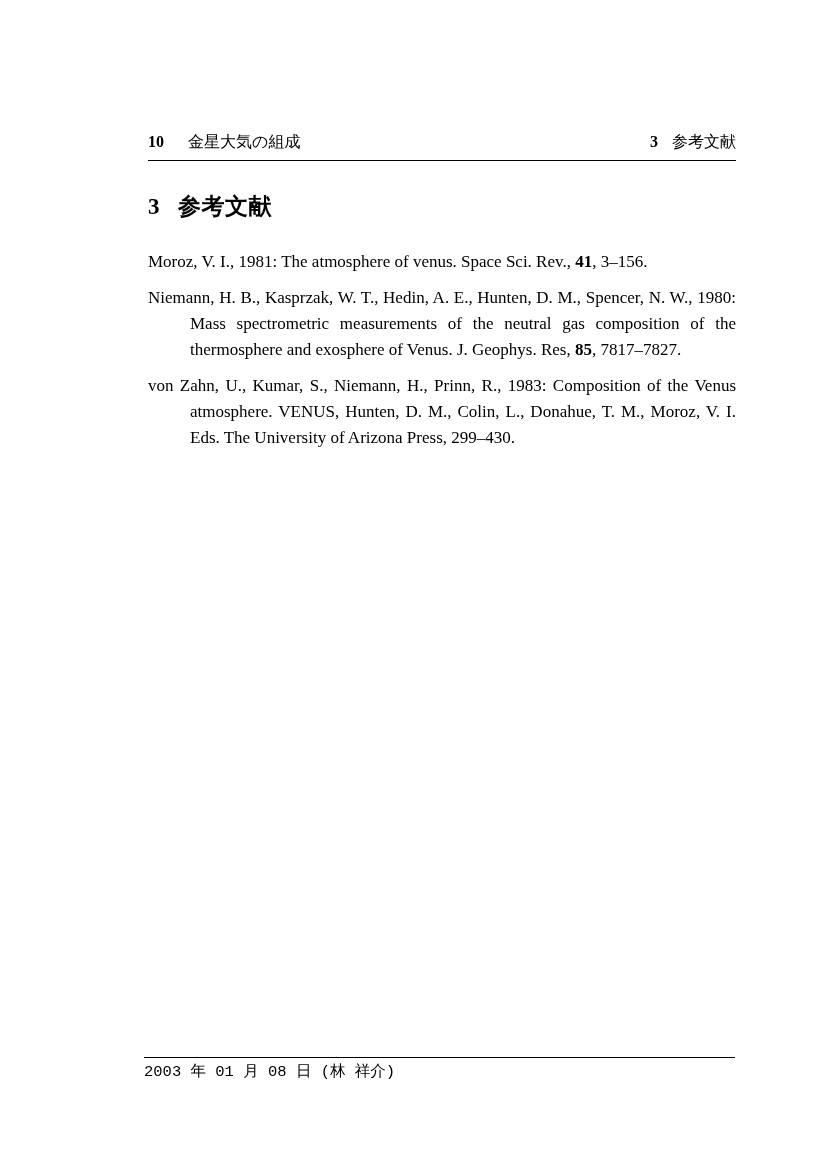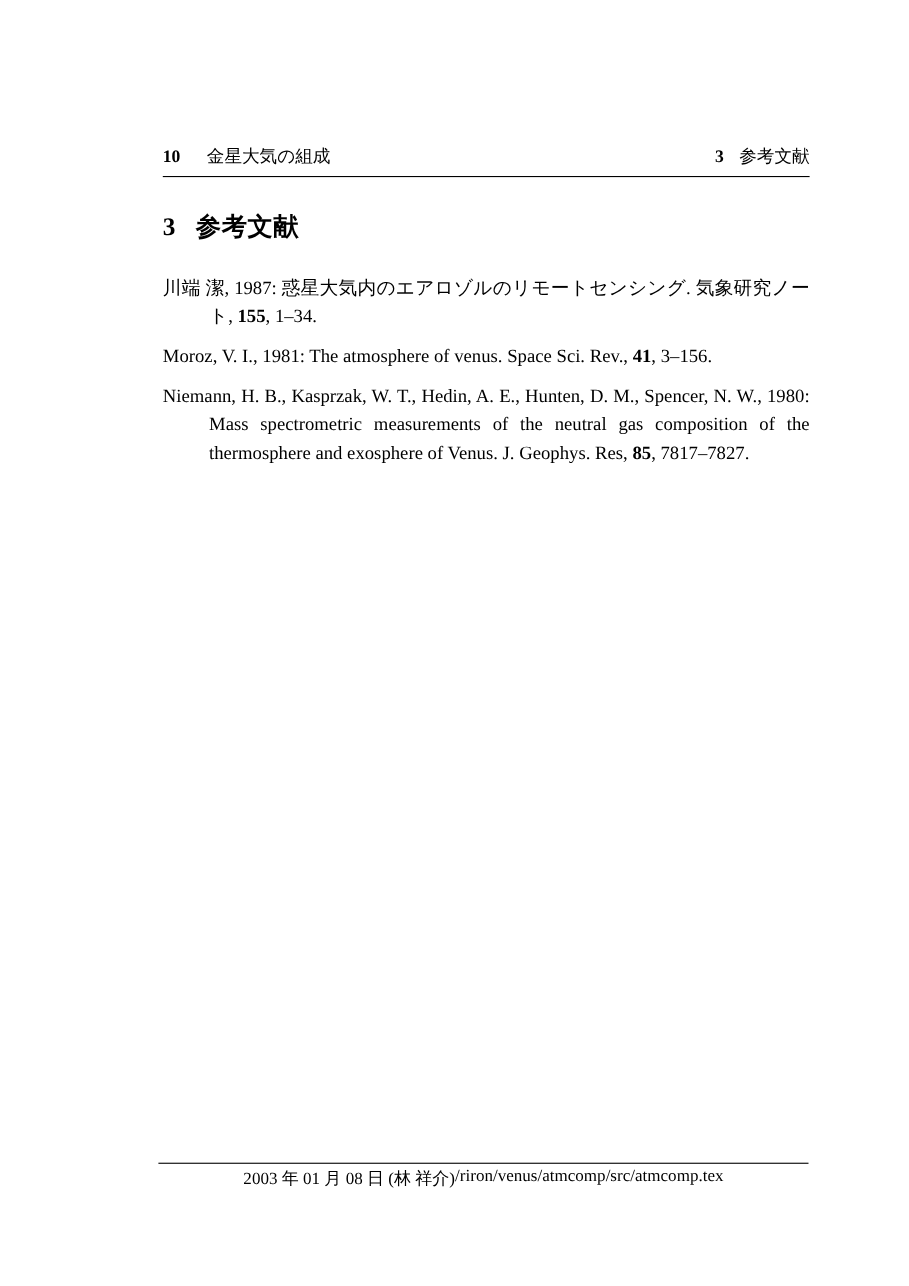--- a/index.html
+++ b/index.html
@@ -65,22 +65,23 @@
   .seg-italic { }
   .seg-bold   { font-weight: bold; }
   .page-footer {
     position: absolute;
     left: 144px;
     top: 1057px;
     width: 591px;
     border-top: 1.5px solid #000000;
     padding-top: 3px;
     display: flex;
-    justify-content: center;
+    justify-content: flex-start;
     font-size: 15.5px;
+    font-family: Liberation Mono, monospace;
   }
 </style>
 </head>
 <body>
 
 <div class="page">
   <div class="content">
 
     <div class="running-header">
       <div>
@@ -89,24 +90,23 @@
       <div>
         <span class="num">3</span><span class="right-title">参考文献</span>
       </div>
     </div>
 
     <h1 class="section-heading">
       <span>3</span><span class="heading-title">参考文献</span>
     </h1>
 
     <div class="references">
-        <p class="reference"><span class="seg-normal">川端 潔, 1987: 惑星大気内のエアロゾルのリモートセンシング. 気象研究ノート, </span><span class="seg-bold">155</span><span class="seg-normal">, 1–34.</span></p>
         <p class="reference"><span class="seg-normal">Moroz, V. I., 1981: The atmosphere of venus. </span><span class="seg-italic">Space Sci. Rev.</span><span class="seg-normal">, </span><span class="seg-bold">41</span><span class="seg-normal">, 3–156.</span></p>
         <p class="reference"><span class="seg-normal">Niemann, H. B., Kasprzak, W. T., Hedin, A. E., Hunten, D. M., Spencer, N. W., 1980: Mass spectrometric measurements of the neutral gas composition of the thermosphere and exosphere of Venus. </span><span class="seg-italic">J. Geophys. Res</span><span class="seg-normal">, </span><span class="seg-bold">85</span><span class="seg-normal">, 7817–7827.</span></p>
+        <p class="reference"><span class="seg-normal">von Zahn, U., Kumar, S., Niemann, H., Prinn, R., 1983: Composition of the Venus atmosphere. </span><span class="seg-italic">VENUS</span><span class="seg-normal">, Hunten, D. M., Colin, L., Donahue, T. M., Moroz, V. I. Eds. The University of Arizona Press, 299–430.</span></p>
       </div>
 
   </div>
 
   <div class="page-footer">
     <span>2003 年 01 月 08 日 (林 祥介)</span>
-    <span>/riron/venus/atmcomp/src/atmcomp.tex</span>
   </div>
 </div>
 
 </body></html>

